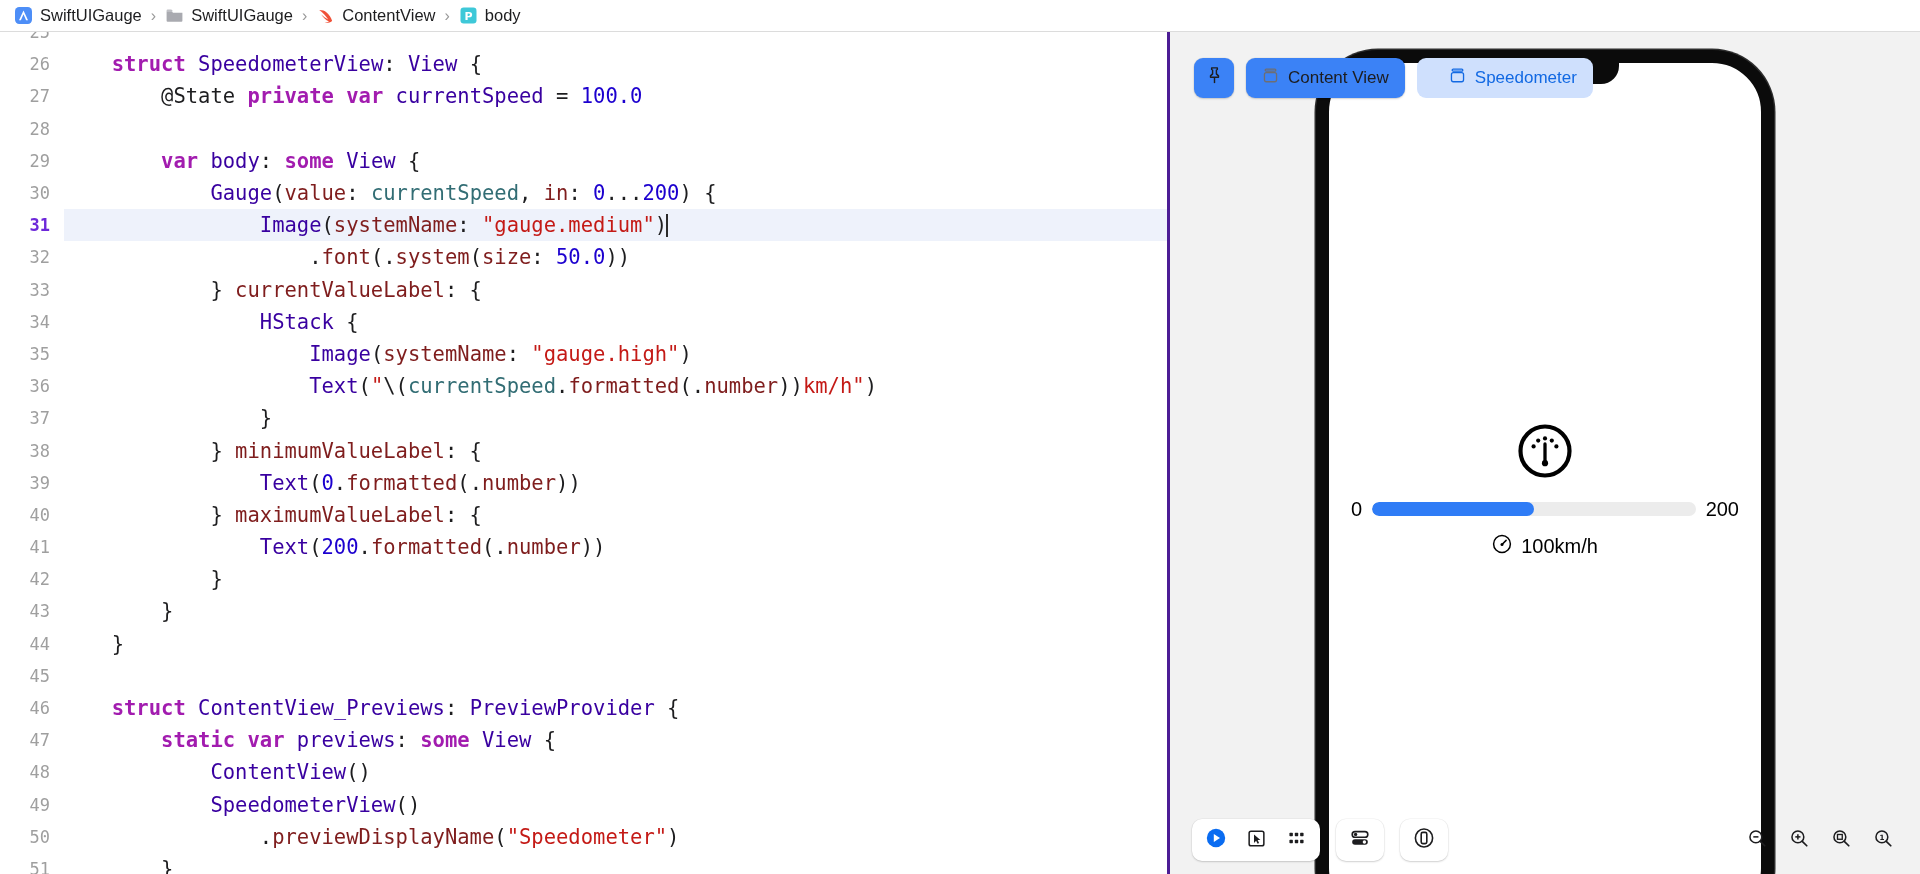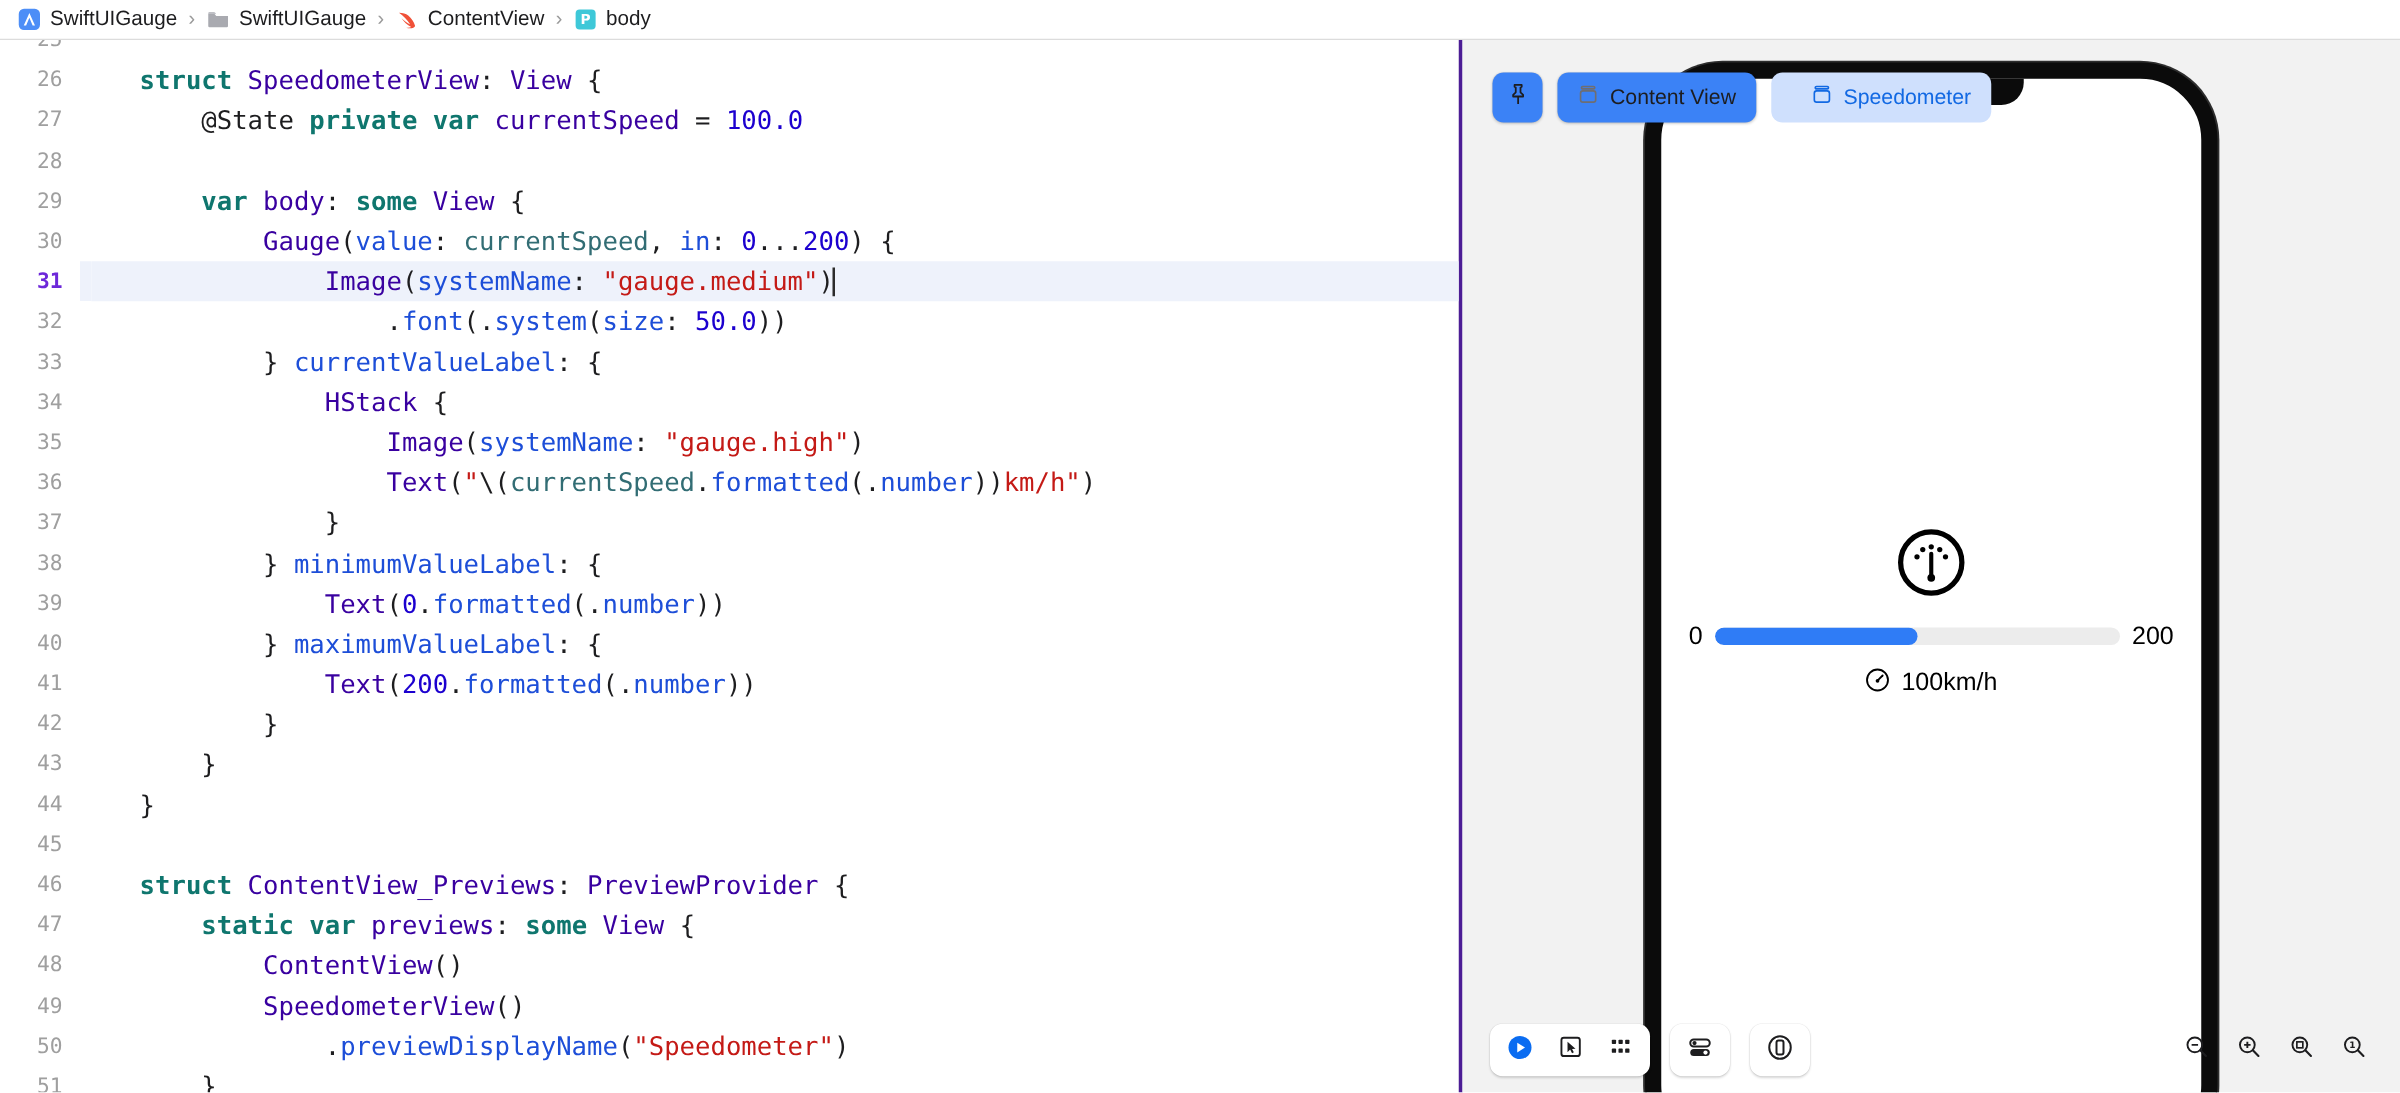--- a/index.html
+++ b/index.html
@@ -58,24 +58,24 @@
     background: #e2e2e2; border-radius: 4px;
   }
   .gutter-fold.none .bar { background: transparent; }
   .code-cell {
     padding-left: 14px; vertical-align: middle;
     font-family: "DejaVu Sans Mono", monospace;
     font-size: 20.5px; line-height: 32px;
     white-space: pre; color: #1d1d1f;
   }
   
-  .t-kw   { color: #0f766e; font-weight: 700; }
+  .t-kw   { color: #a21caf; font-weight: 700; }
   .t-type { color: #3900a0; }
   .t-decl { color: #326d74; }
-  .t-call { color: #1d4ed8; }
+  .t-call { color: #7f1d1d; }
   .t-str  { color: #c41a16; }
   .t-num  { color: #1c00cf; }
   .t-plain{ color: #1d1d1f; }
   .t-attr { color: #1d1d1f; }
   .caret {
     display:inline-block; width: 2px; height: 23px;
     background: #2b2b2b; vertical-align: -5px; margin-left: -1px;
   }
 
   

